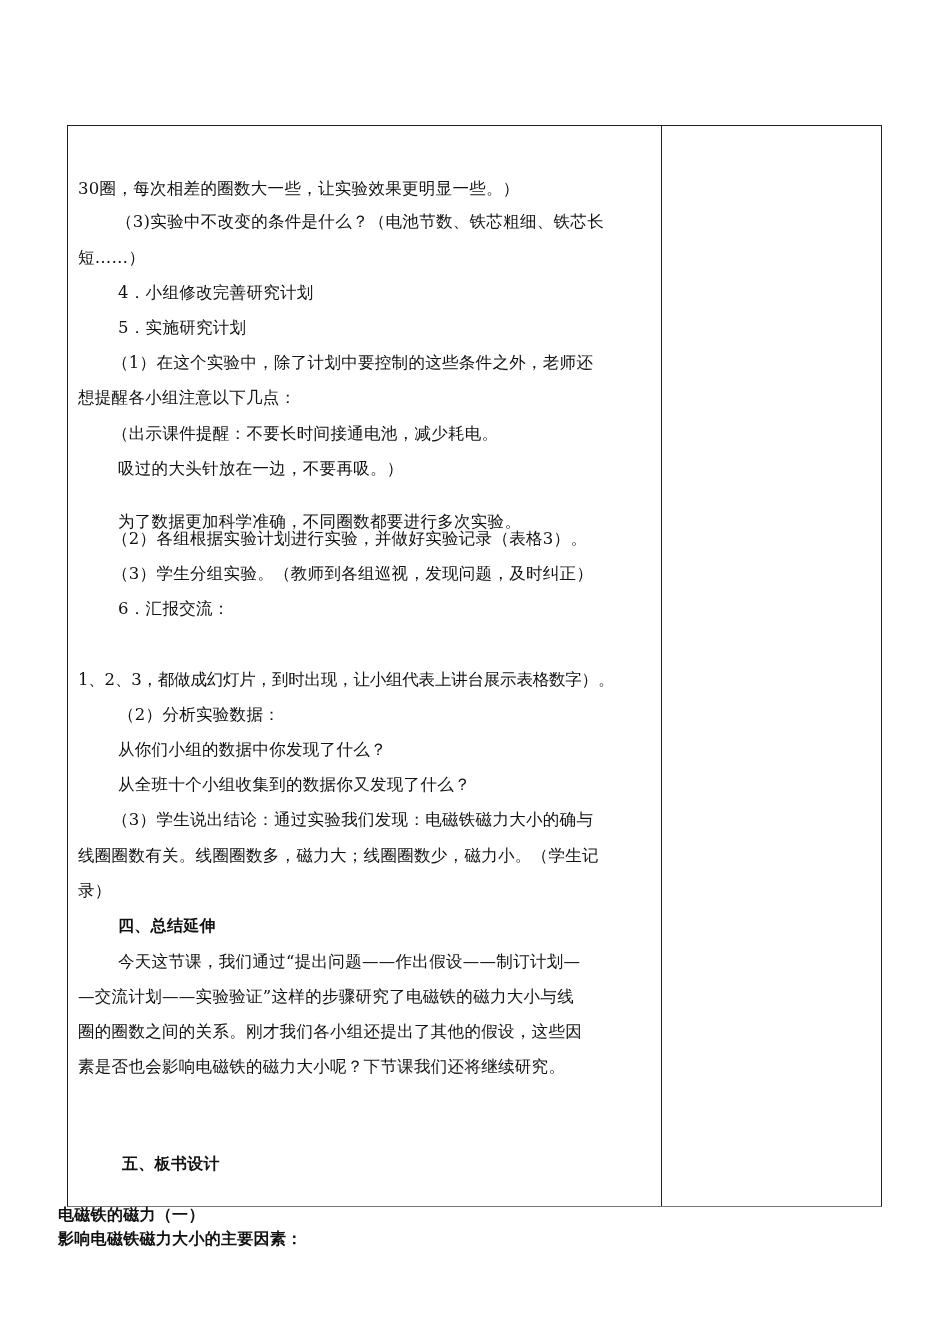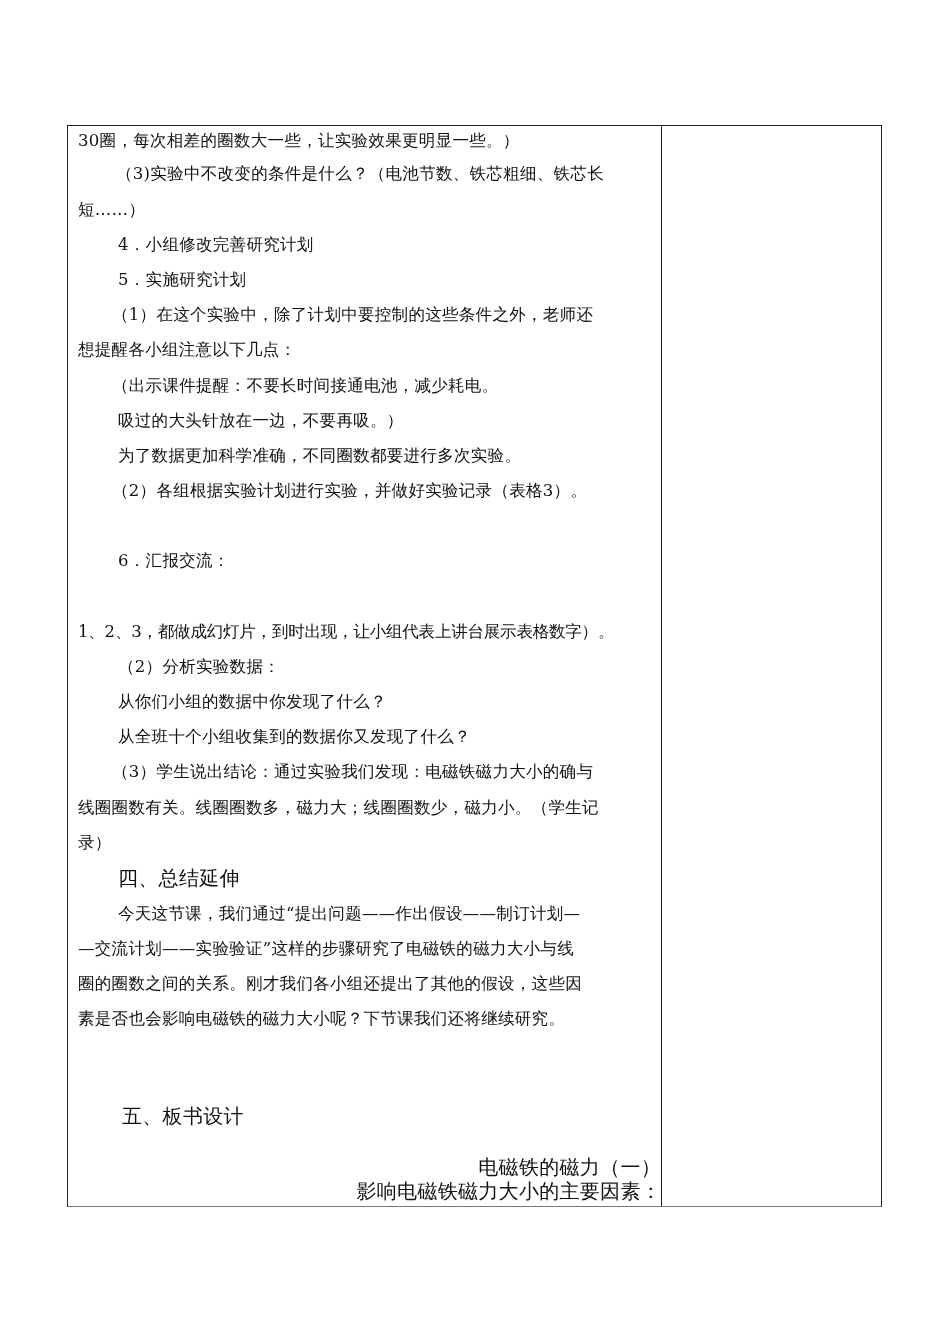--- a/index.html
+++ b/index.html
@@ -3,41 +3,42 @@
 <meta charset="utf-8">
 <style>
   html, body { margin: 0; padding: 0; background: #ffffff; }
   body { width: 950px; height: 1344px; position: relative; overflow: hidden;
          font-family: "DejaVu Serif", "Liberation Serif", serif; color: #111; }
   .table { position: absolute; left: 67px; top: 125px; width: 815px; height: 1082px;
            border: 1.5px solid #222; border-bottom-color: #777; box-sizing: border-box; }
   .divider { position: absolute; left: 593px; top: 0; bottom: 0; width: 0; border-left: 1.5px solid #222; }
   .main-cell { position: absolute; left: 0; top: 0; width: 593px; height: 100%; }
   .side-cell { position: absolute; left: 594px; top: 0; right: 0; height: 100%; }
-  .line { position: absolute; left: 10px; font-size: 16.5px; line-height: 20px; white-space: nowrap; letter-spacing: 0.3px; }
+  .line { position: absolute; left: 10px; font-size: 16.5px; line-height: 20px; white-space: nowrap; letter-spacing: 0.3px; margin-top: 48px; }
   .ind1 { left: 50px; }
-  .bold { font-weight: normal; font-family: "DejaVu Sans", "Liberation Sans", sans-serif; font-size: 20px; }
-  .center { left: 0; right: 0; text-align: right; }
+  .bold { font-weight: bold; font-family: "DejaVu Sans", "Liberation Sans", sans-serif; font-size: 16px; }
+  .center { left: 0; right: 11px; text-align: left; }
 </style>
 </head>
 <body>
 
 <div class="table">
   <div class="main-cell">
     <div class="line" style="top:5px">30圈，每次相差的圈数大一些，让实验效果更明显一些。）</div>
     <div class="line ind1" style="top:38px;left:48px">（3)实验中不改变的条件是什么？（电池节数、铁芯粗细、铁芯长</div>
     <div class="line" style="top:74px">短……）</div>
     <div class="line ind1" style="top:109px">4．小组修改完善研究计划</div>
     <div class="line ind1" style="top:144px">5．实施研究计划</div>
     <div class="line" style="top:179px;left:44px">（1）在这个实验中，除了计划中要控制的这些条件之外，老师还</div>
     <div class="line" style="top:214px">想提醒各小组注意以下几点：</div>
     <div class="line ind1" style="top:285px">吸过的大头针放在一边，不要再吸。）</div>
     <div class="line" style="top:250px;left:44px">（出示课件提醒：不要长时间接通电池，减少耗电。</div>
-    <div class="line ind1" style="top:320px">为了数据更加科学准确，不同圈数都要进行多次实验。</div>
+    <div class="line ind1" style="top:338px">为了数据更加科学准确，不同圈数都要进行多次实验。</div>
     <div class="line" style="top:355px;left:44px">（2）各组根据实验计划进行实验，并做好实验记录（表格3）。</div>
+    <div class="line" style="top:390px;left:44px">（3）学生分组实验。（教师到各组巡视，发现问题，及时纠正）</div>
     <div class="line ind1" style="top:425px">6．汇报交流：</div>
     <div class="line" style="top:496px;letter-spacing:-0.2px">1、2、3，都做成幻灯片，到时出现，让小组代表上讲台展示表格数字）。</div>
     <div class="line" style="top:531px;left:50px">（2）分析实验数据：</div>
     <div class="line ind1" style="top:566px">从你们小组的数据中你发现了什么？</div>
     <div class="line ind1" style="top:601px">从全班十个小组收集到的数据你又发现了什么？</div>
     <div class="line" style="top:636px;left:44px">（3）学生说出结论：通过实验我们发现：电磁铁磁力大小的确与</div>
     <div class="line" style="top:672px">线圈圈数有关。线圈圈数多，磁力大；线圈圈数少，磁力小。（学生记</div>
     <div class="line" style="top:707px">录）</div>
     <div class="line ind1 bold" style="top:742px">四、总结延伸</div>
     <div class="line" style="top:813px">—交流计划——实验验证”这样的步骤研究了电磁铁的磁力大小与线</div>

